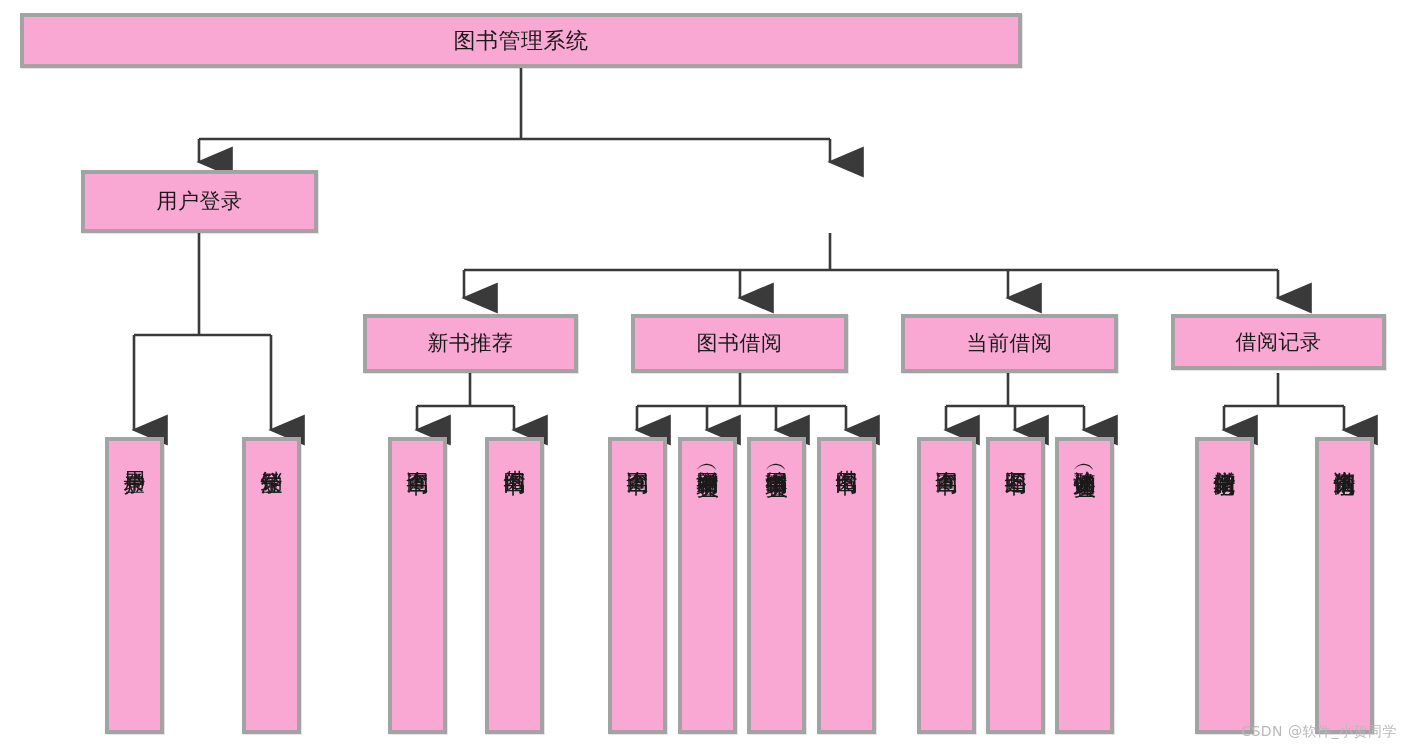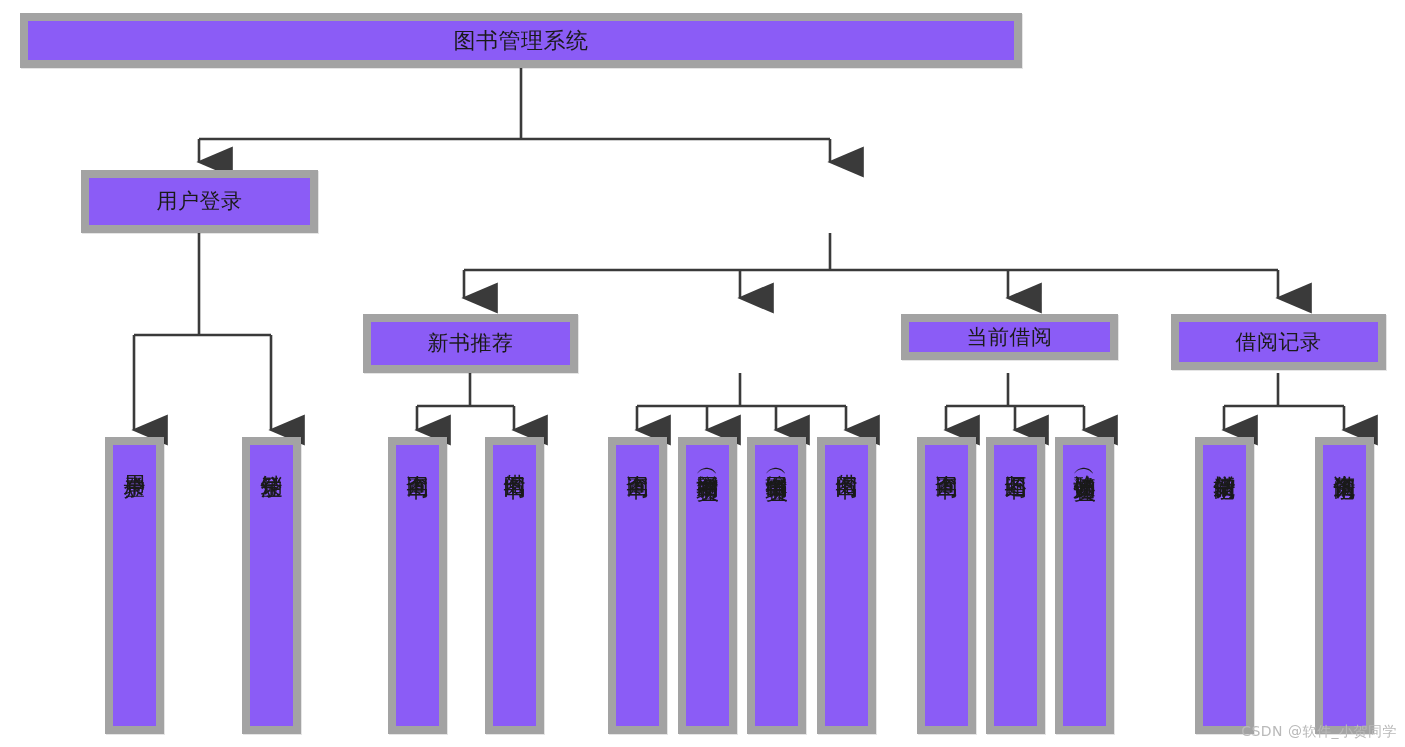--- a/index.html
+++ b/index.html
@@ -24,22 +24,22 @@
     position: absolute;
     left: 0;
     top: 0;
     width: 1405px;
     height: 747px;
     pointer-events: none;
   }
   .node {
     position: absolute;
     box-sizing: border-box;
-    border: 8px solid #a3a3a3;
-    background: #8b5cf6;
+    border: 4px solid #a3a3a3;
+    background: #f9a8d4;
     display: flex;
     align-items: center;
     justify-content: center;
     box-shadow: 1px 1px 0 rgba(0,0,0,0.10);
   }
   .node .label {
     color: #1a1a1a;
     line-height: 1.18;
     text-align: center;
     white-space: pre;
@@ -135,22 +135,25 @@
 
   <div class="node horiz" style="left:81px; top:170px; width:237px; height:63px;">
     <span class="label">用户登录</span>
   </div>
 
 
   <div class="node horiz" style="left:363px; top:314px; width:215px; height:59px;justify-content:center;">
     <span class="label">新书推荐</span>
   </div>
 
-
-  <div class="node horiz" style="left:901px; top:314px; width:217px; height:46px;">
+  <div class="node horiz" style="left:631px; top:314px; width:217px; height:59px;">
+    <span class="label">图书借阅</span>
+  </div>
+
+  <div class="node horiz" style="left:901px; top:314px; width:217px; height:59px;">
     <span class="label">当前借阅</span>
   </div>
 
   <div class="node horiz" style="left:1171px; top:314px; width:215px; height:56px;">
     <span class="label">借阅记录</span>
   </div>
 
   <div class="node vert" style="left:105px; top:437px; width:59px; height:297px;">
     <span class="label">用户登录</span>
   </div>

